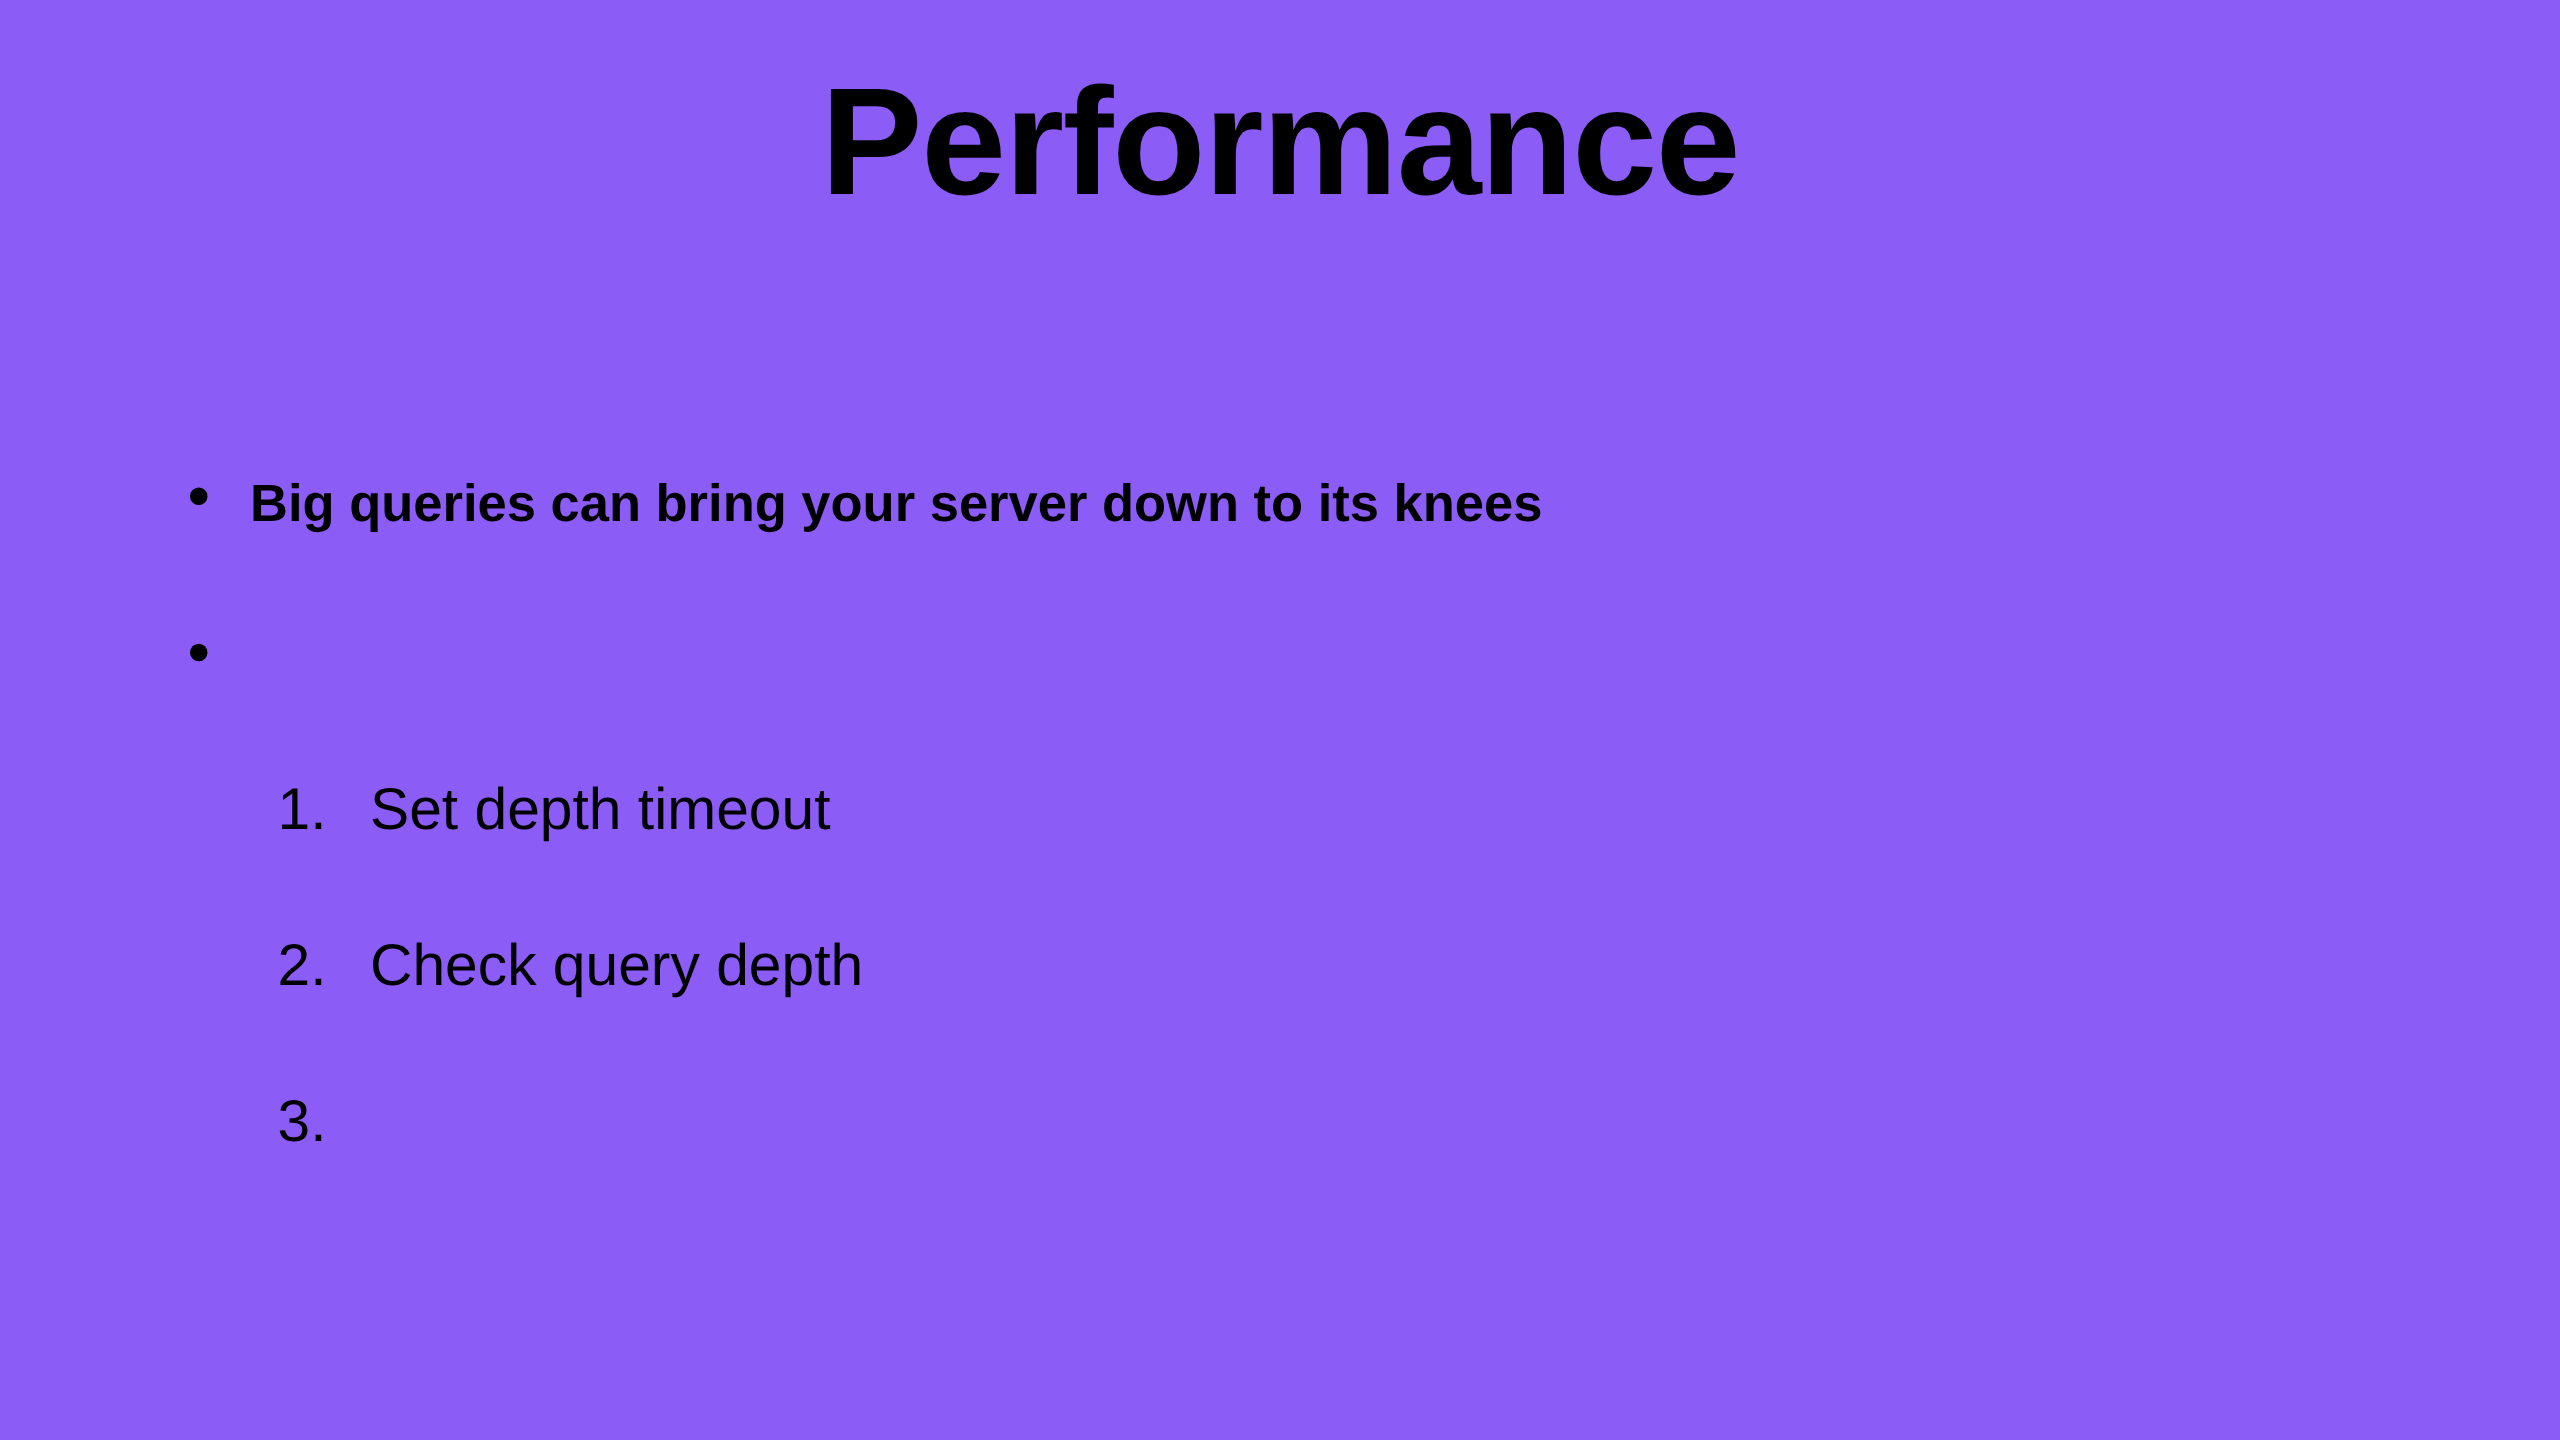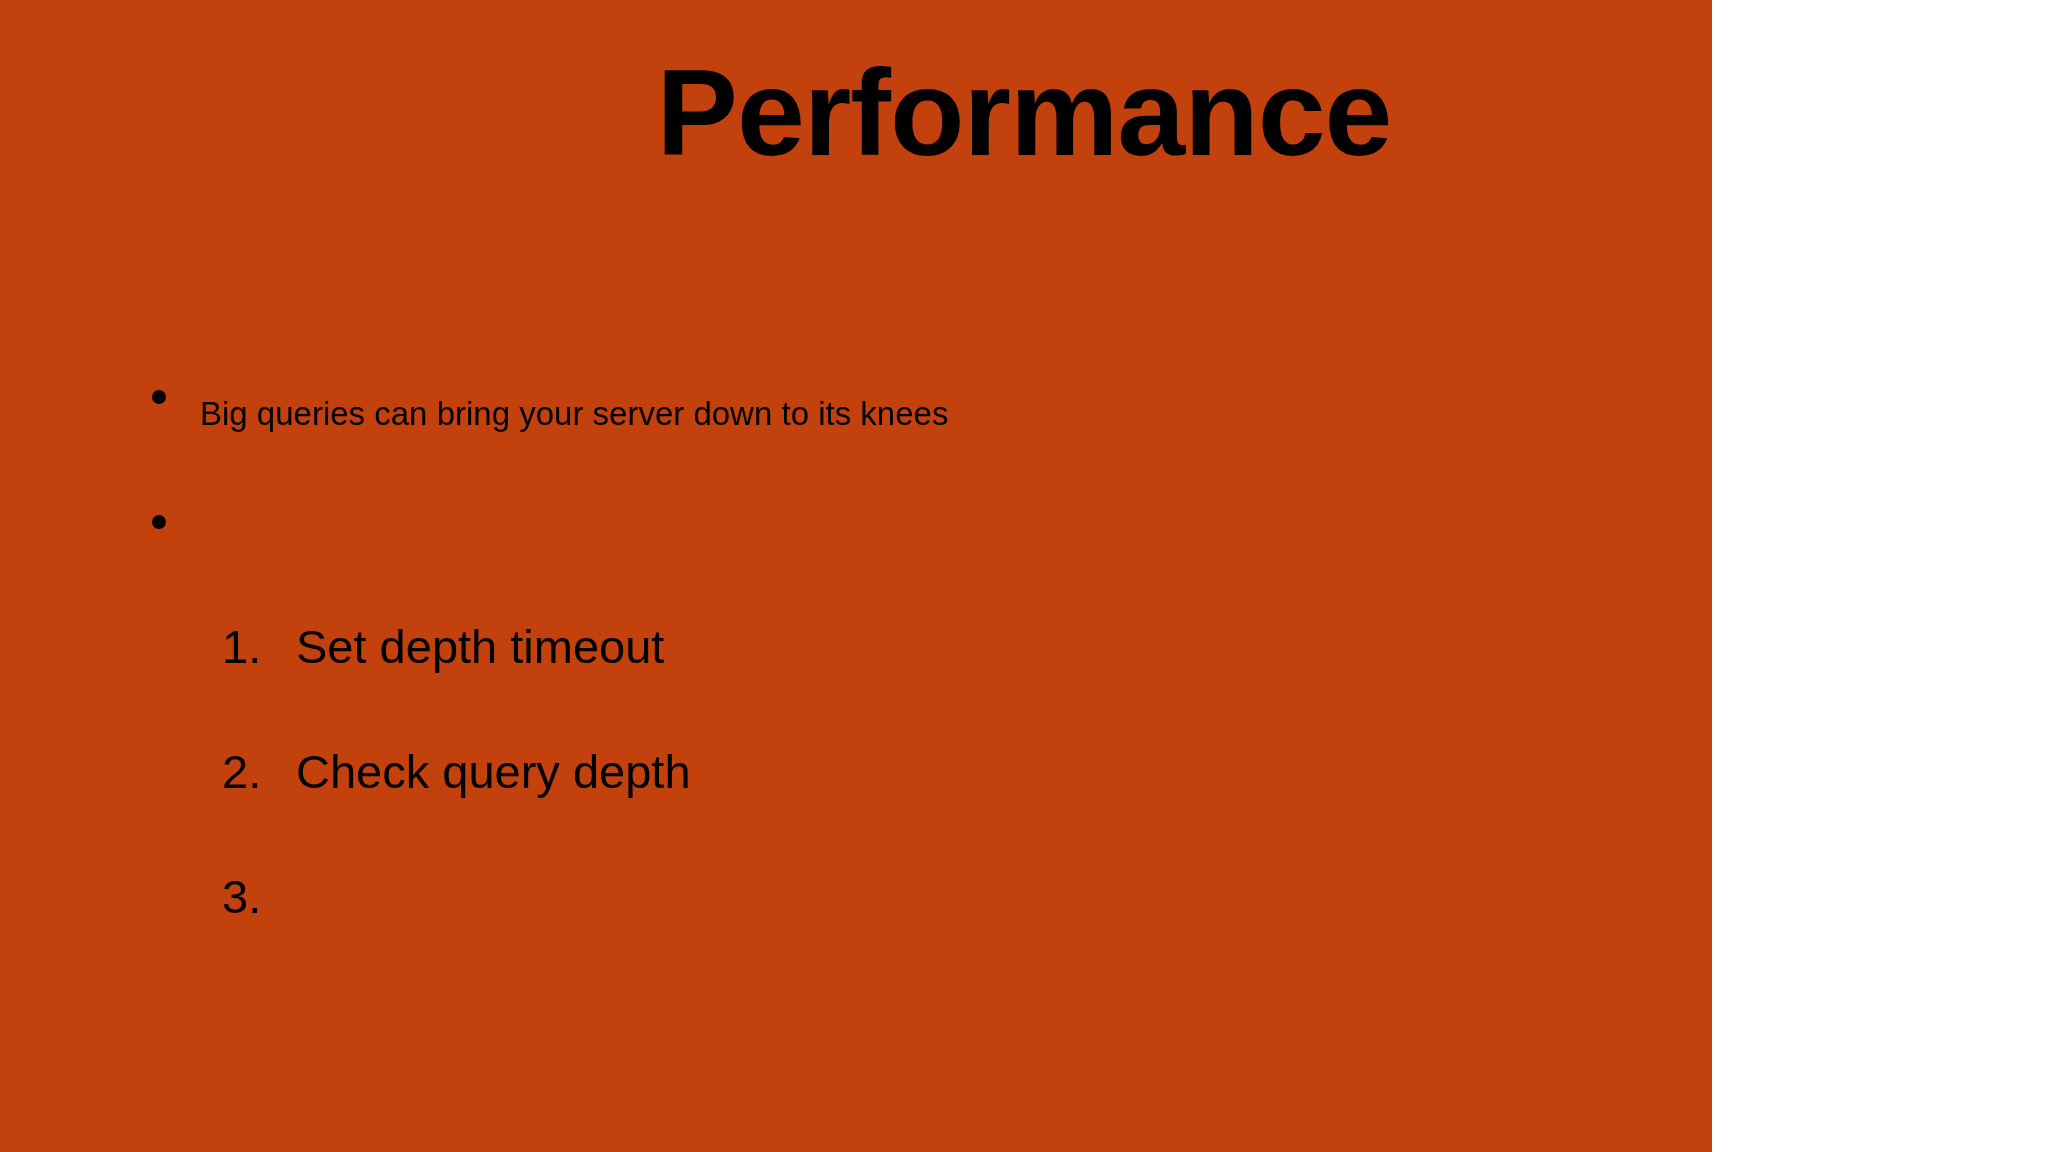--- a/index.html
+++ b/index.html
@@ -10,23 +10,23 @@
     width: 2048px;
     height: 1152px;
     background: #ffffff;
     font-family: "Liberation Sans", sans-serif;
     color: #000000;
     overflow: hidden;
   }
 
   .slide {
     position: relative;
-    width: 1712px;
+    width: 2048px;
     height: 1152px;
-    background: #c2410c;
+    background: #8b5cf6;
     box-sizing: border-box;
   }
 
   .slide-title {
     position: absolute;
     top: 52px;
     left: 0;
     width: 2048px;
     text-align: center;
     font-size: 122px;
@@ -56,23 +56,23 @@
     top: 22px;
     width: 14px;
     height: 14px;
     background: #000000;
     border-radius: 50%;
   }
 
   .bullet-text {
     position: absolute;
     left: 200px;
-    top: 17px;
-    font-size: 33px;
-    font-weight: 400;
+    top: 6px;
+    font-size: 42px;
+    font-weight: 700;
     line-height: 58px;
     white-space: nowrap;
   }
 
   .num-row {
     position: relative;
     height: 125px;
   }
 
   .num-marker {

